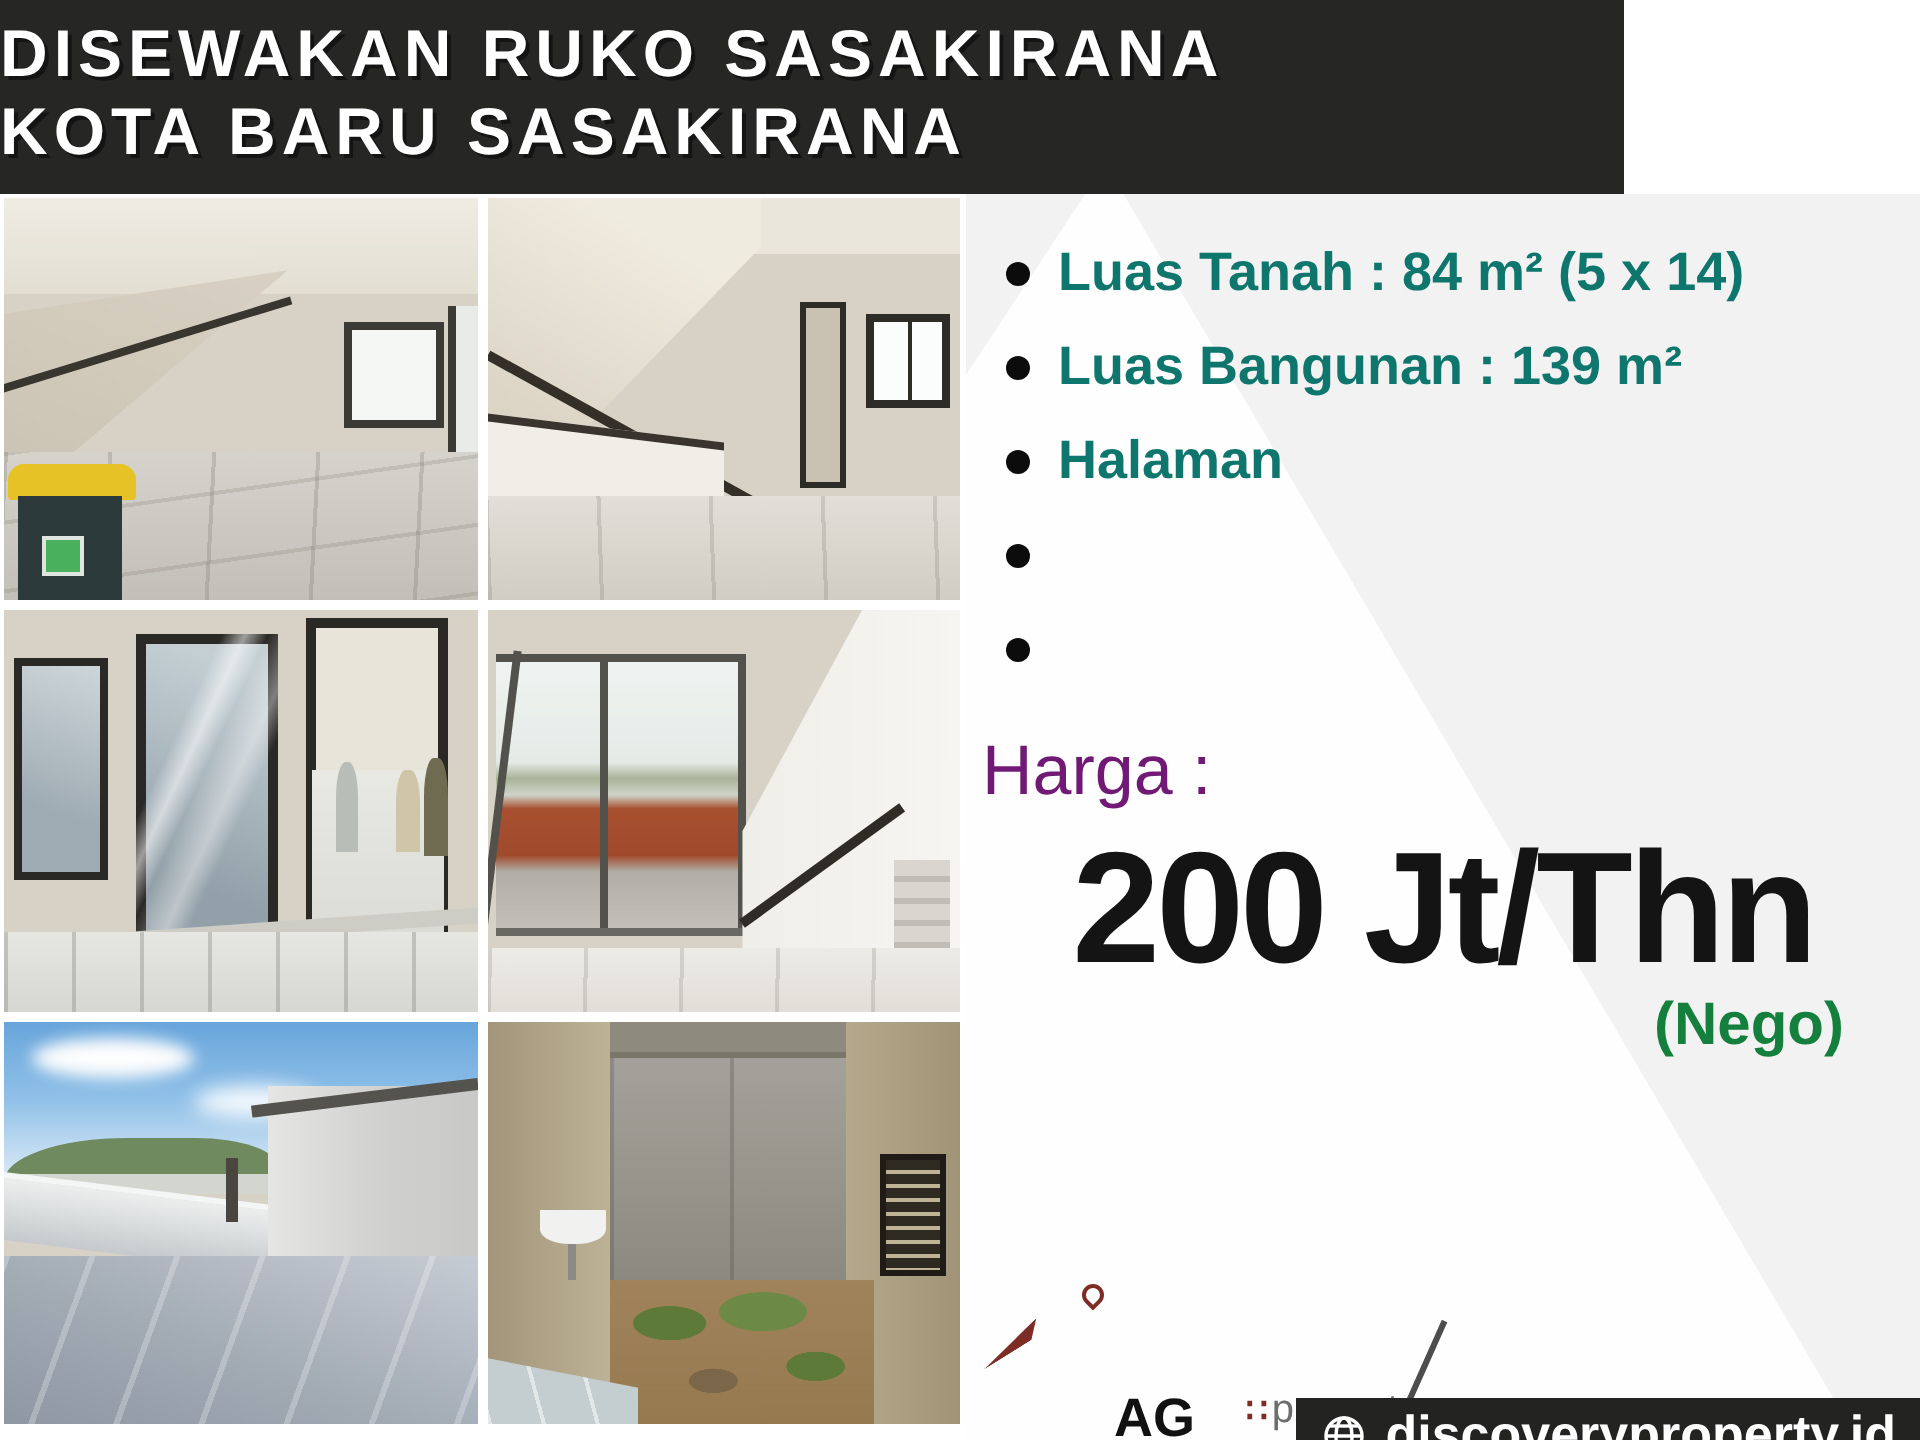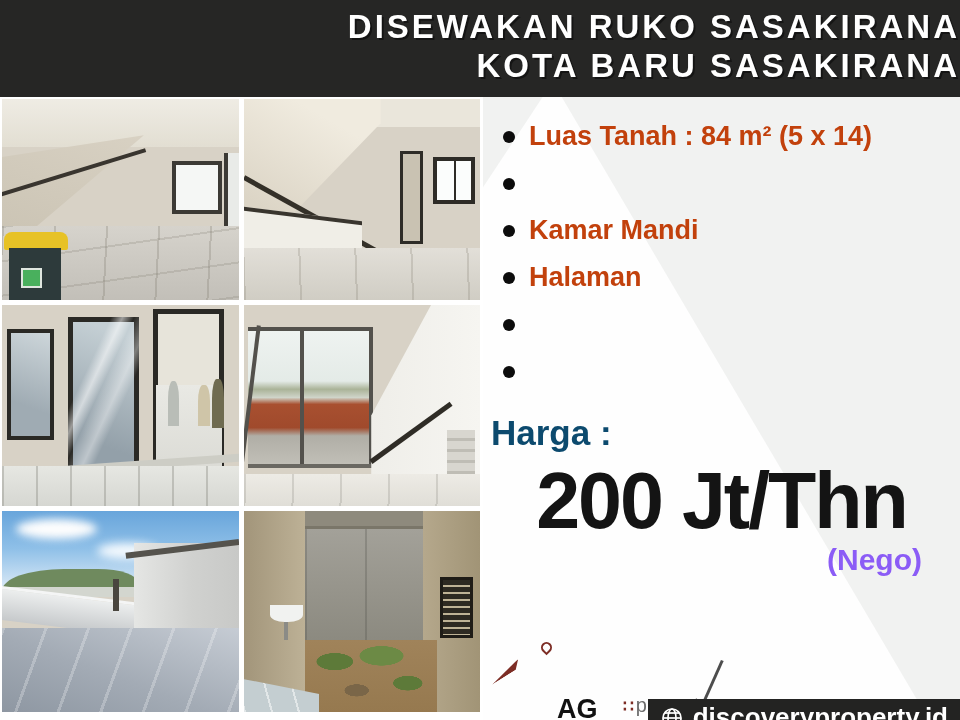--- a/index.html
+++ b/index.html
@@ -3,22 +3,22 @@
 <meta charset="utf-8">
 <style>
   html,body{margin:0;padding:0;background:#777;}
   *{box-sizing:border-box;}
   .canvas{
     position:relative;width:960px;height:720px;background:#fff;
     font-family:"Liberation Sans",sans-serif;overflow:hidden;
   }
   
   .header{
-    position:absolute;top:0;left:0;width:960px;height:97px;background:#262625;
-    display:flex;flex-direction:column;align-items:flex-end;justify-content:center;
+    position:absolute;top:0;left:0;width:812px;height:97px;background:#262625;
+    display:flex;flex-direction:column;align-items:flex-start;justify-content:center;
     gap:2px;padding-bottom:6px;
   }
   .header .line{
     color:#fff;font-weight:700;font-size:33px;line-height:37px;letter-spacing:3px;
     text-shadow:2px 2px 0 rgba(0,0,0,.45);white-space:nowrap;
   }
   
   .photo-grid{
     position:absolute;top:97px;left:0;width:483px;height:623px;background:#fff;
     display:grid;grid-template-columns:1fr 1fr;grid-template-rows:1fr 1fr 1fr;
@@ -130,29 +130,29 @@
     position:absolute;inset:0;background:#fefefe;
     clip-path:polygon(12.5% 0,16.5% 0,93.5% 100%,0 100%,0 14.5%);
   }
   .panel-content{position:relative;z-index:2;height:100%;}
   .spec-heading{
     margin:10px 0 0 12px;font-size:35px;font-weight:800;color:#111;letter-spacing:.5px;
   }
   .spec-list{list-style:none;margin:16px 0 0 0;padding:0 0 0 20px;}
   .spec-list li{
     display:flex;align-items:center;gap:14px;height:47px;
-    font-size:27px;font-weight:700;color:#c2410c;white-space:nowrap;
+    font-size:27px;font-weight:700;color:#0f766e;white-space:nowrap;
   }
   .bullet-dot{width:12px;height:12px;border-radius:50%;background:#0c0c0c;flex:0 0 12px;}
-  .harga-heading{margin:18px 0 0 8px;font-size:35px;font-weight:700;color:#0c4a6e;}
+  .harga-heading{margin:18px 0 0 8px;font-size:35px;font-weight:400;color:#701a75;}
   .price{
     margin-top:2px;text-align:center;font-size:79px;font-weight:800;color:#141414;
     letter-spacing:-2px;white-space:nowrap;line-height:92px;
   }
-  .nego{text-align:right;margin:-4px 38px 0 0;font-size:30px;font-weight:800;color:#8b5cf6;}
+  .nego{text-align:right;margin:-4px 38px 0 0;font-size:30px;font-weight:800;color:#15803d;}
   
   .logo{position:absolute;left:8px;bottom:6px;width:215px;height:80px;z-index:3;}
   .logo-word{position:absolute;left:0;top:-6px;font-size:42px;font-weight:400;color:#4d4d4d;letter-spacing:-1px;font-family:"Liberation Sans",sans-serif;}
   .compass-arrow{position:absolute;left:-4px;top:18px;width:36px;height:8px;background:#7d2d25;transform:rotate(-32deg);clip-path:polygon(0 100%,100% 0,78% 100%);}
   .pin-dot{position:absolute;left:50px;top:-8px;width:11px;height:11px;border:2.5px solid #7d2d25;border-radius:50% 50% 50% 0;transform:rotate(-45deg);}
   .logo-agent{position:absolute;left:66px;top:44px;font-size:27px;font-weight:800;color:#111;}
   .logo-sub{position:absolute;left:132px;top:44px;font-size:20px;color:#6d6d6d;font-weight:400;white-space:nowrap;}
   .logo-sub .sq{color:#7d2d25;font-size:17px;font-weight:700;margin-right:2px;}
   .logo-slash{position:absolute;left:218px;top:8px;width:3px;height:58px;background:#4d4d4d;transform:rotate(24deg);}
   
@@ -256,24 +256,21 @@
     <div class="panel-content">
 
 
       <ul class="spec-list">
         <li>
           <span class="bullet-dot"></span>
           <span>Luas Tanah : 84 m² (5 x 14)</span>
         </li>
         <li>
           <span class="bullet-dot"></span>
-        </li>
-        <li>
-          <span class="bullet-dot"></span>
-          <span>Kamar Mandi</span>
+          <span>Luas Bangunan : 139 m²</span>
         </li>
         <li>
           <span class="bullet-dot"></span>
           <span>Halaman</span>
         </li>
         <li>
           <span class="bullet-dot"></span>
         </li>
         <li>
           <span class="bullet-dot"></span>

